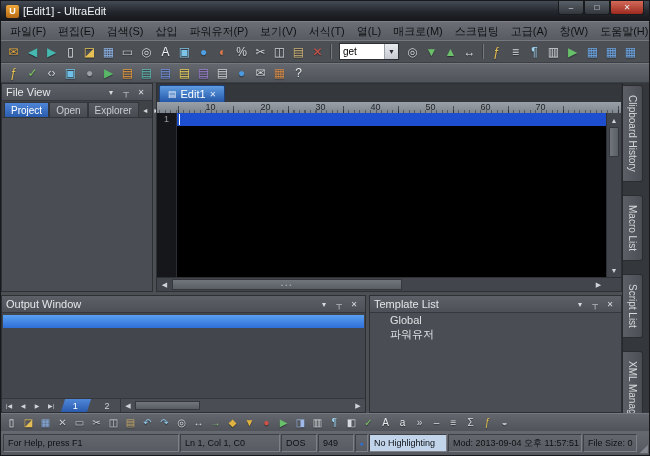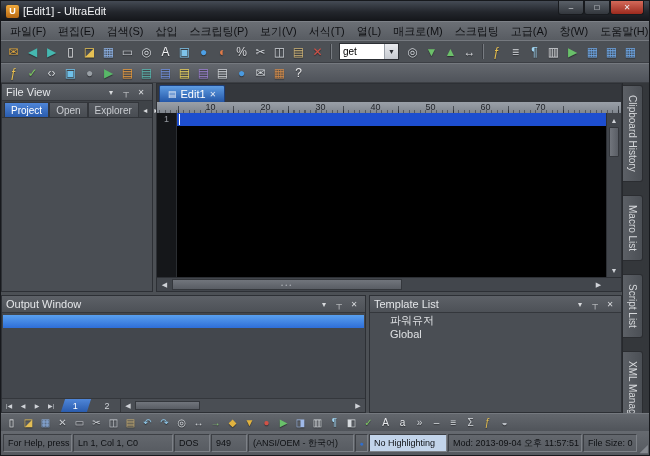--- a/index.html
+++ b/index.html
@@ -155,21 +155,21 @@
       <button class="wb close">✕</button>
     </div>
   </div>
 
   <div class="menubar">
 
   <button class="menu-item">파일(F)</button>
       <button class="menu-item">편집(E)</button>
       <button class="menu-item">검색(S)</button>
       <button class="menu-item">삽입</button>
-      <button class="menu-item">스크립팅(P)</button>
+      <button class="menu-item">파워유저(P)</button>
       <button class="menu-item">보기(V)</button>
       <button class="menu-item">서식(T)</button>
       <button class="menu-item">열(L)</button>
       <button class="menu-item">매크로(M)</button>
       <button class="menu-item">스크립팅</button>
       <button class="menu-item">고급(A)</button>
       <button class="menu-item">창(W)</button>
       <button class="menu-item">도움말(H)</button>
     </div>
 
@@ -468,22 +468,22 @@
           <div class="panel-header">
             <span>Template List</span>
             <div class="ph-btns">
               <button class="ph-btn">▾</button>
               <button class="ph-btn">┬</button>
               <button class="ph-btn">✕</button>
             </div>
           </div>
           <div class="panel-content">
 
-          <div class="tpl-item">파워유저</div>
-              <div class="tpl-item">Global</div>
+          <div class="tpl-item">Global</div>
+              <div class="tpl-item">파워유저</div>
             </div>
         </div>
       </div>
     </div>
 
     <div class="right-strip">
 
     <button class="rtab">Clipboard History</button>
         <button class="rtab">Macro List</button>
         <button class="rtab">Script List</button>
@@ -585,20 +585,19 @@
       </button>
     </div>
 
   <div class="statusbar">
     <span class="resize-grip">◢</span>
 
   <div class="seg">For Help, press F1</div>
       <div class="seg" style="width: 100px; flex: 0 0 100px;">Ln 1, Col 1, C0</div>
       <div class="seg" style="width: 36px; flex: 0 0 36px;">DOS</div>
       <div class="seg" style="width: 36px; flex: 0 0 36px;">949</div>
-      <div class="seg" style="width: 106px; flex: 0 0 106px;">(ANSI/OEM - 한국어)</div>
       <div class="seg ind" style="width: 13px; flex: 0 0 13px;">●</div>
       <div class="seg light" style="width: 78px; flex: 0 0 78px;">No Highlighting</div>
       <div class="seg" style="width: 134px; flex: 0 0 134px;">Mod: 2013-09-04 오후 11:57:51</div>
       <div class="seg" style="width: 54px; flex: 0 0 54px;">File Size: 0</div>
     </div>
 
 </div>
 
 </body></html>

